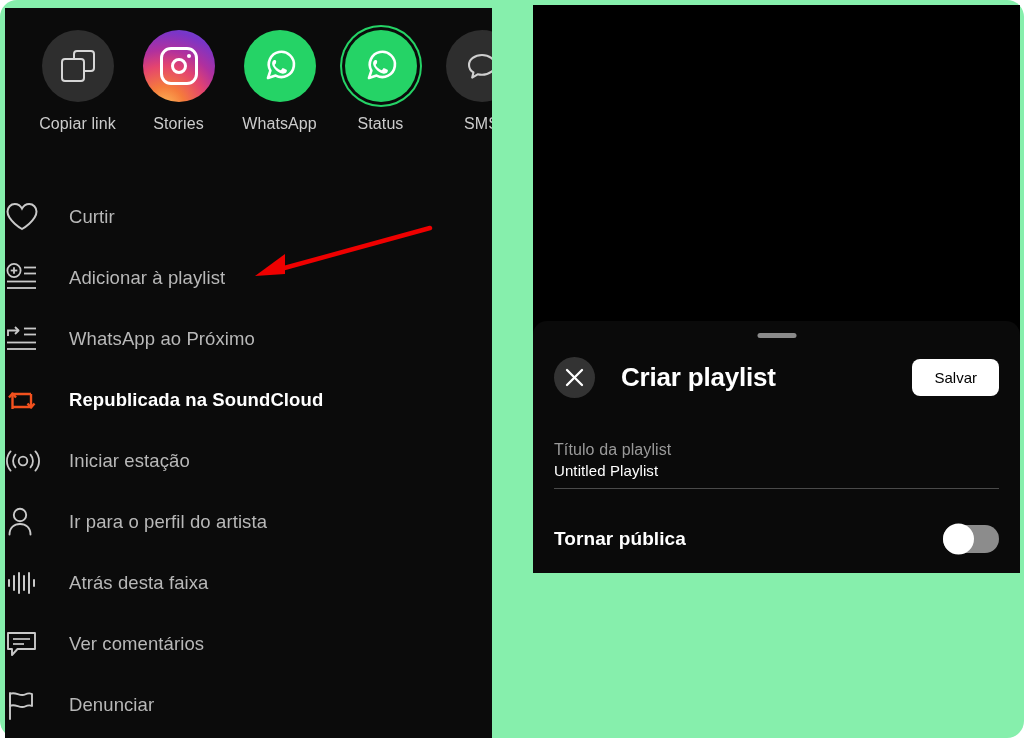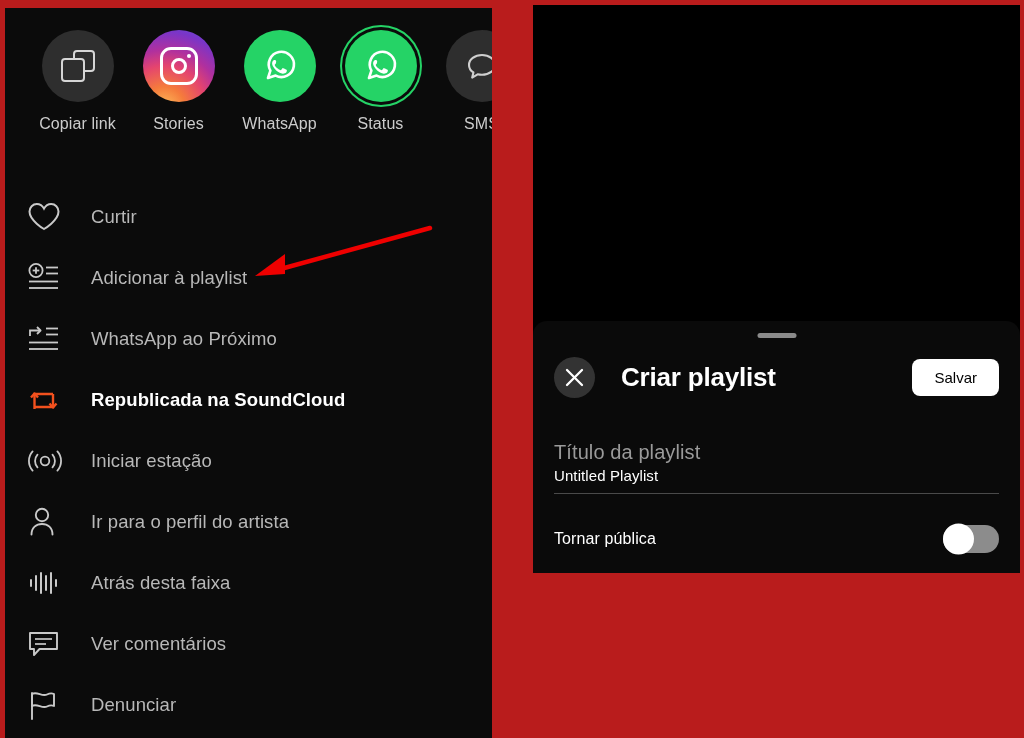--- a/index.html
+++ b/index.html
@@ -8,21 +8,22 @@
     background: #ffffff;
     width: 1024px;
     height: 738px;
     overflow: hidden;
     font-family: "Liberation Sans", sans-serif;
   }
   #root {
     position: relative;
     width: 1024px;
     height: 738px;
-    background: #b91c1c;
+    background: #86efac;
+    border-radius: 17px;
   }
 
   
   .phone-left {
     position: absolute;
     left: 5px;
     top: 8px;
     width: 487px;
     height: 730px;
     background: #0b0b0b;
@@ -120,21 +121,20 @@
   .menu-list {
     position: absolute;
     left: 0;
     top: 178px;
     width: 100%;
   }
   .menu-item {
     height: 61px;
     display: flex;
     align-items: center;
-    padding-left: 22px;
     box-sizing: border-box;
     text-align: right;
   }
   .menu-icon {
     width: 44px;
     height: 36px;
     display: flex;
     align-items: center;
     justify-content: flex-start;
     flex: 0 0 auto;
@@ -230,21 +230,21 @@
     font-family: "Liberation Sans", sans-serif;
     line-height: 1;
   }
   .field-block {
     position: absolute;
     left: 21px;
     top: 120px;
     width: 445px;
   }
   .field-label {
-    font-size: 20px;
+    font-size: 16px;
     color: #9a9a9a;
     letter-spacing: 0.1px;
   }
   .field-value {
     font-size: 15px;
     color: #ffffff;
     margin-top: 3px;
     letter-spacing: 0.1px;
   }
   .field-underline {
@@ -255,23 +255,23 @@
   .toggle-row {
     position: absolute;
     left: 21px;
     top: 198px;
     width: 445px;
     height: 40px;
     display: flex;
     align-items: center;
   }
   .toggle-label {
-    font-size: 16px;
+    font-size: 19px;
     color: #ffffff;
-    font-weight: normal;
+    font-weight: bold;
     letter-spacing: 0.1px;
   }
   .toggle {
     margin-left: auto;
     width: 56px;
     height: 28px;
     border-radius: 14px;
     background: #8c8c8c;
     position: relative;
   }

